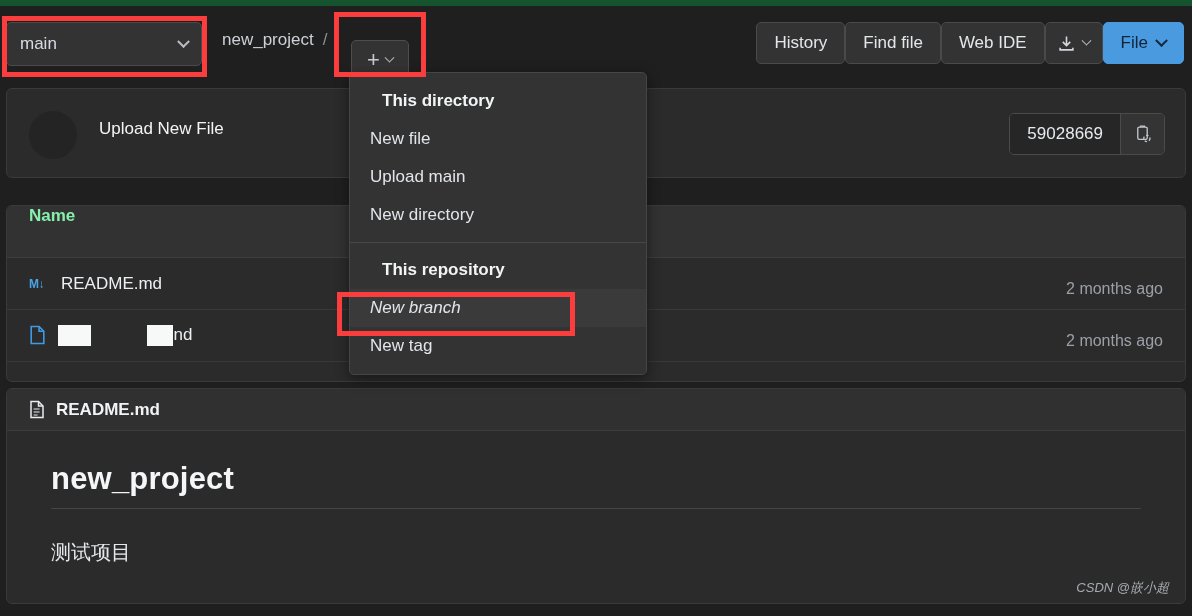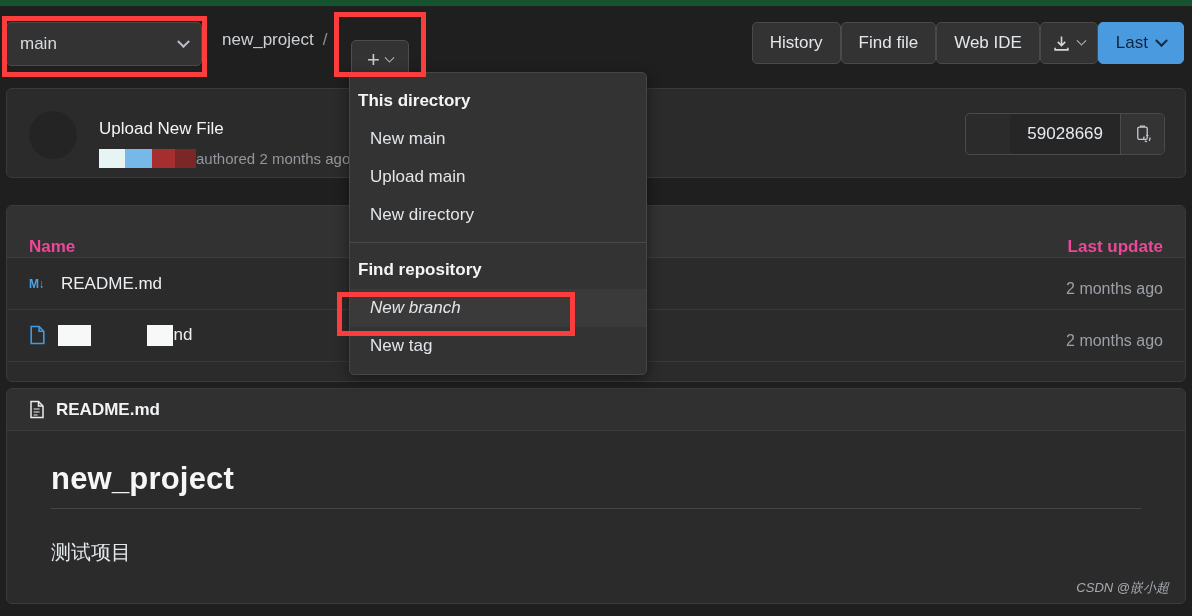--- a/index.html
+++ b/index.html
@@ -157,21 +157,20 @@
   .redact-row i { display: block; height: 19px; }
 
   .sha-group {
     position: absolute;
     right: 20px; top: 24px;
     display: flex;
     height: 42px;
     border: 1px solid #4b4b4b;
     border-radius: 5px;
     overflow: hidden;
-    padding-left: 44px;
   }
   .sha-val {
     background: #262626;
     color: #e7eaee;
     font-size: 17px;
     padding: 0 17px;
     display: flex;
     align-items: center;
   }
   .sha-copy {
@@ -192,25 +191,25 @@
     background: #2b2b2b;
     border: 1px solid #3a3a3a;
     border-radius: 6px;
     overflow: hidden;
   }
   .files-head {
     height: 52px;
     background: #323232;
     border-bottom: 1px solid #3d3d3d;
     display: flex;
-    align-items: flex-end;
+    align-items: flex-start;
     padding: 0 22px;
     font-size: 17px;
     font-weight: bold;
-    color: #ec4899;
+    color: #86efac;
   }
   .files-head .col-name { flex: 1; }
   .files-head .col-upd  { width: 200px; text-align: right; }
 
   .file-row {
     height: 52px;
     border-bottom: 1px solid #383838;
     display: flex;
     align-items: center;
     padding: 0 22px;
@@ -289,21 +288,21 @@
     left: 349px; top: 72px;
     width: 298px;
     background: #333;
     border: 1px solid #464646;
     border-radius: 5px;
     padding: 9px 0;
     z-index: 40;
     box-shadow: 0 4px 14px rgba(0,0,0,.45);
   }
   .menu-label {
-    padding: 9px 8px;
+    padding: 9px 32px;
     font-size: 17px;
     font-weight: bold;
     color: #f2f4f6;
   }
   .menu-item {
     padding: 9px 20px;
     font-size: 17px;
     color: #e2e5e9;
     cursor: pointer;
   }
@@ -348,54 +347,44 @@
     <div class="btn">Find file</div>
     <div class="btn">Web IDE</div>
     <div class="btn icon-btn">
       <svg class="dl-icon" viewBox="0 0 16 16" fill="none" stroke="#d4d8dd" stroke-width="1.5">
         <path d="M8 1.5v8M4.5 6.5 8 10l3.5-3.5"></path>
         <path d="M2 12v2h12v-2"></path>
       </svg>
       <span class="chev sm"></span>
     </div>
     <div class="btn primary">
-      <span>Last</span>
+      <span>File</span>
       <span class="chev"></span>
     </div>
   </div>
 </div>
 
 <div class="commit-card">
   <div class="avatar"></div>
   <div class="commit-title">Upload New File</div>
-  <div class="commit-sub">
-    <span class="redact-row">
-        <i style="background: rgb(230, 244, 244); width: 26px;"></i>
-        <i style="background: rgb(118, 184, 232); width: 27px;"></i>
-        <i style="background: rgb(165, 47, 47); width: 23px;"></i>
-        <i style="background: rgb(124, 39, 39); width: 21px;"></i>
-      </span>
-    <span>authored 2 months ago</span>
-  </div>
   <div class="sha-group">
     <div class="sha-val">59028669</div>
     <div class="sha-copy">
       <svg width="17" height="18" viewBox="0 0 18 19" fill="none" stroke="#c4c8ce" stroke-width="1.4">
         <rect x="4" y="2.2" width="10" height="13" rx="1.6"></rect>
         <path d="M7 2.2V1.2h4v1"></path>
         <circle cx="13.6" cy="14.2" r="3.3" stroke-dasharray="2.6 2.2"></circle>
       </svg>
     </div>
   </div>
 </div>
 
 <div class="files-card">
   <div class="files-head">
     <div class="col-name">Name</div>
-    <div class="col-upd">Last update</div>
   </div>
 
   <div class="file-row">
     <div class="col-name">
       <span class="md-badge">M↓</span>
       <span>README.md</span>
     </div>
     <div class="col-upd">2 months ago</div>
   </div>
 
@@ -426,24 +415,24 @@
   </div>
   <div class="readme-body">
     <div class="readme-h1">new_project</div>
     <div class="readme-p">测试项目</div>
   </div>
   <div class="watermark">CSDN @嵌小超</div>
 </div>
 
 <div class="menu">
   <div class="menu-label">This directory</div>
-  <div class="menu-item">New main</div>
+  <div class="menu-item">New file</div>
   <div class="menu-item">Upload main</div>
   <div class="menu-item">New directory</div>
   <div class="menu-sep"></div>
-  <div class="menu-label">Find repository</div>
+  <div class="menu-label">This repository</div>
   <div class="menu-item highlighted">New branch</div>
   <div class="menu-item">New tag</div>
 </div>
 
 <div class="anno anno-branch"></div>
 <div class="anno anno-plus"></div>
 <div class="anno anno-newbr"></div>
 
 </body></html>

